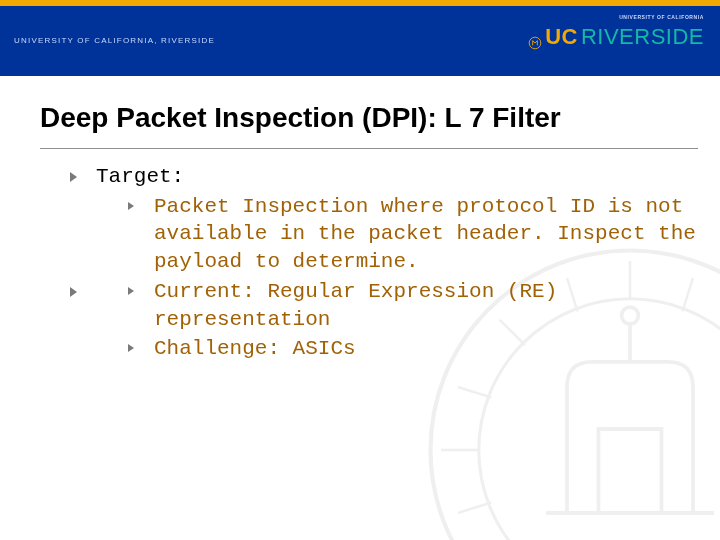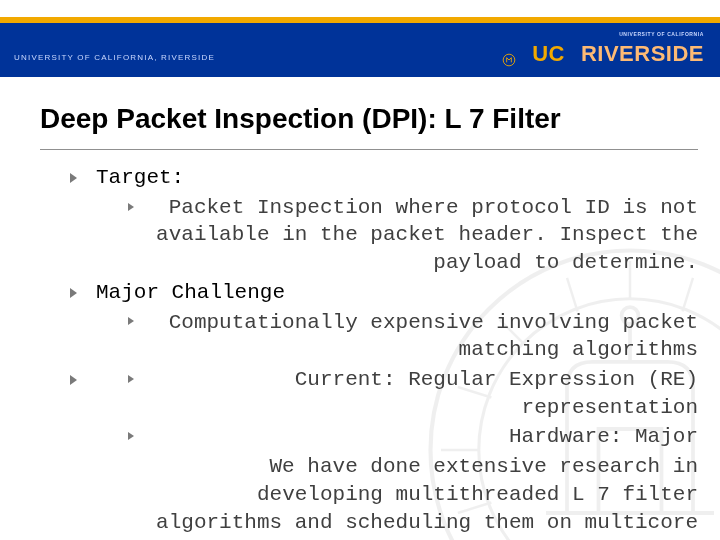--- a/index.html
+++ b/index.html
@@ -19,24 +19,23 @@
     width: 420px;
     height: 420px;
     opacity: 0.06;
     pointer-events: none;
     z-index: 0;
   }
   .watermark svg { width: 100%; height: 100%; }
   .topbar {
     position: relative;
     width: 100%;
-    height: 60px;
+    height: 76px;
     background: #003399;
     z-index: 2;
-    margin-top: 17px;
   }
   .top-gold {
     position: absolute;
     top: 0; left: 0;
     height: 6px;
     width: 100%;
     background: #f2a900;
   }
   .top-left {
     position: absolute;
@@ -49,24 +48,24 @@
   .top-right {
     position: absolute;
     right: 16px;
     top: 24px;
     color: #f2a900;
     font-weight: 700;
     font-size: 22px;
     letter-spacing: 0.5px;
     display: flex;
     align-items: center;
-    gap: 16px;
+    gap: 3px;
   }
   .top-right .uc { color: #f2a900; font-weight: 800; }
-  .top-right .riverside { color: #fdba74; font-weight: 700; }
+  .top-right .riverside { color: #14b8a6; font-weight: 400; }
   .top-right .tag {
     position: absolute;
     right: 0;
     top: -10px;
     font-size: 5px;
     color: #c9d8ff;
     letter-spacing: 0.6px;
   }
   .mini-icon {
     width: 14px; height: 14px;
@@ -110,25 +109,24 @@
     border-left: 7px solid #7a7a7a;
   }
   ul.sub {
     list-style: none;
     margin: 2px 0 2px 0;
     padding: 0 0 0 32px;
   }
   ul.sub > li {
     position: relative;
     font-size: 21px;
-    color: #404040;
+    color: #a16207;
     line-height: 1.32;
     margin-bottom: 2px;
     padding-left: 26px;
-    text-align: right;
   }
   ul.sub > li::before {
     content: "";
     position: absolute;
     left: 0;
     top: 0.42em;
     width: 0; height: 0;
     border-top: 4px solid transparent;
     border-bottom: 4px solid transparent;
     border-left: 6px solid #7a7a7a;
@@ -193,29 +191,22 @@
 
   <ul class="bullets">
 
     <li>
       <span>Target:</span>
       <ul class="sub">
         <li>Packet Inspection where protocol ID is not available in the packet header. Inspect the payload to determine.</li>
       </ul>
     </li>
 
-    <li>
-      <span>Major Challenge</span>
-      <ul class="sub">
-        <li>Computationally expensive involving packet matching algorithms</li>
-      </ul>
-    </li>
 
     <li>
       <ul class="sub">
         <li>Current: Regular Expression (RE) representation</li>
-        <li>Hardware: Major</li>
-        <li class="nobullet">We have done extensive research in developing multithreaded L 7 filter algorithms and scheduling them on multicore processors</li>
+        <li>Challenge: ASICs</li>
       </ul>
     </li>
 
   </ul>
 </div>
 
 </body></html>

